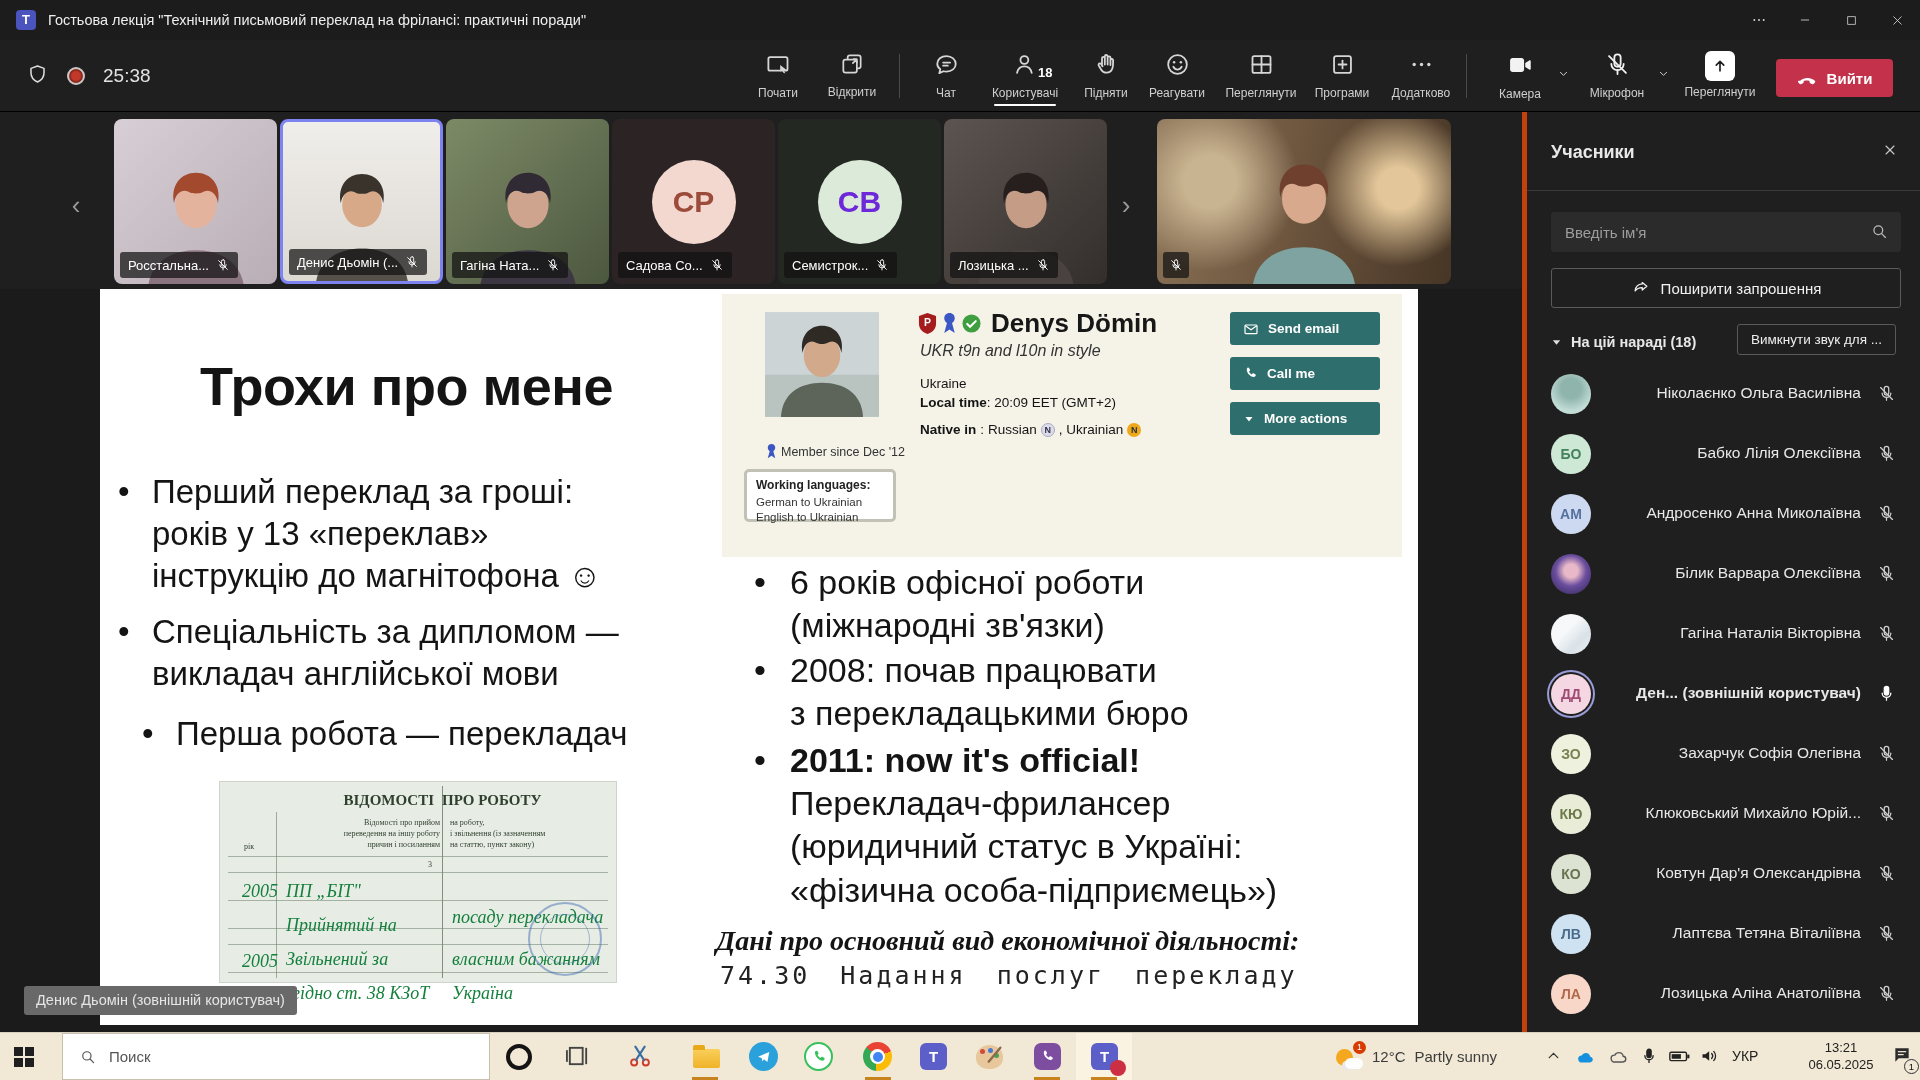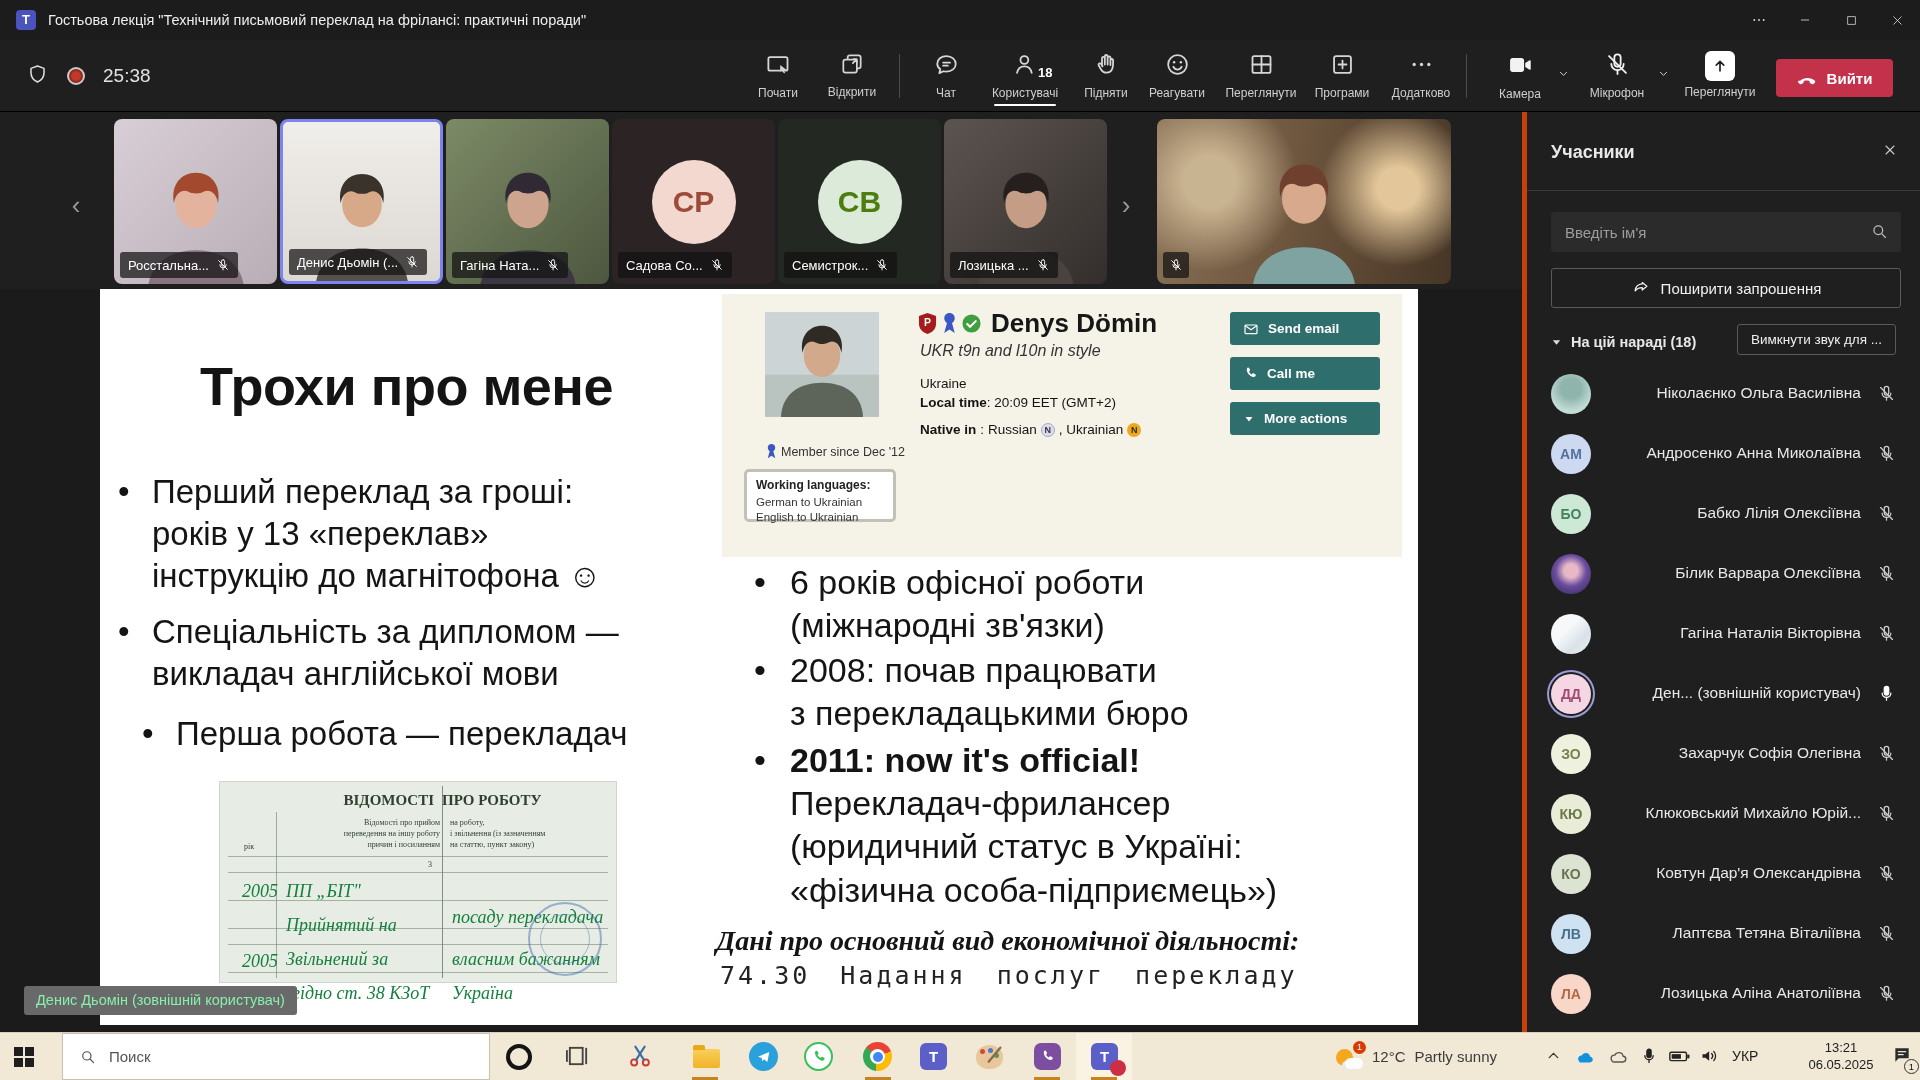--- a/index.html
+++ b/index.html
@@ -39,21 +39,21 @@
   .tile .person { position:absolute; bottom:-6px; left:50%; transform:translateX(-50%); height:86%; }
   .t1 { left:114px; background:linear-gradient(135deg,#d8ced6,#b9aeb6); }
   .t2 { left:280px; background:linear-gradient(180deg,#f0eeea,#dcd8d2); }
   .t3 { left:446px; background:linear-gradient(135deg,#7d8a66,#4c573f); }
   .t4 { left:612px; background:#2b2324; }
   .t5 { left:778px; background:#242823; }
   .t6 { left:944px; background:linear-gradient(135deg,#5c5450,#332e2c); }
   .t7 { left:1157px; width:294px; background:radial-gradient(circle at 18% 38%, #c9b491 0 10%, transparent 34%), radial-gradient(circle at 82% 42%, #e3c79a 0 8%, transparent 30%), linear-gradient(100deg,#8a7257,#6e563f 45%,#473626); }
   .init-big { position:absolute; left:50%; top:50%; transform:translate(-50%,-50%); width:84px; height:84px; border-radius:50%; font-size:30px; font-weight:bold; display:flex; align-items:center; justify-content:center; }
   .i-cp { background:#f3d8d0; color:#9c4a3a; }
-  .i-cv { background:#dcead9; color:#4d7c0f; }
+  .i-cv { background:#dcead9; color:#6d28d9; }
   .chip { position:absolute; left:6px; bottom:6px; max-width:calc(100% - 14px); height:26px; background:rgba(18,18,18,.72); border-radius:3px; color:#fff; font-size:13px; display:flex; align-items:center; gap:7px; padding:0 8px; white-space:nowrap; }
   .chip .nm { overflow:hidden; text-overflow:ellipsis; }
   .chip svg { flex:0 0 auto; }
 
   
   .slide { position:absolute; left:100px; top:289px; width:1318px; height:736px; background:#fff; color:#141414; }
   .s-title { position:absolute; left:100px; top:66px; font-size:54px; font-weight:600; letter-spacing:-.5px; }
   .s-bul { position:absolute; left:52px; font-size:33px; line-height:1.28; white-space:pre-line; }
   .s-bul::before { content:"•"; position:absolute; left:-34px; }
   .lb1 { top:182px; } .lb2 { top:322px; } .lb3 { top:424px; }
@@ -92,21 +92,21 @@
   .bk-sub.r { left:230px; }
   .bk-year { position:absolute; left:24px; font-size:8px; }
   .bk-num { position:absolute; left:208px; top:78px; font-size:8px; }
   .bk-vline { position:absolute; left:222px; top:4px; bottom:4px; width:1px; background:#7e917d; }
   .bk-vline2 { position:absolute; left:56px; top:30px; bottom:4px; width:1px; background:#9aab99; }
   .bk-line { position:absolute; left:8px; right:8px; height:1px; background:rgba(110,130,110,.55); }
   .hand { position:absolute; font-style:italic; color:#15803d; font-size:18px; line-height:1.9; white-space:pre-line; }
   .stamp { position:absolute; right:14px; bottom:6px; width:74px; height:74px; border:2px solid rgba(50,100,170,.45); border-radius:50%; }
   .stamp::after { content:""; position:absolute; inset:10px; border:1px solid rgba(50,100,170,.4); border-radius:50%; }
 
-  .tooltip { position:absolute; left:24px; top:986px; height:29px; background:#696969; border-radius:3px; color:#86efac; font-size:14.5px; line-height:29px; padding:0 12px; z-index:40; }
+  .tooltip { position:absolute; left:24px; top:986px; height:29px; background:#696969; border-radius:3px; color:#e5e5e5; font-size:14.5px; line-height:29px; padding:0 12px; z-index:40; }
 
   
   .panel { position:absolute; left:1522px; top:112px; width:398px; height:920px; background:#1f1f1f; border-left:5px solid #c2410c; color:#e8e8e8; }
   .pn-title { position:absolute; left:24px; top:30px; font-size:18px; font-weight:bold; }
   .pn-close { position:absolute; right:22px; top:30px; color:#ccc; cursor:pointer; }
   .pn-div { position:absolute; left:0; top:78px; width:100%; height:1px; background:#3a3a3a; }
   .pn-search { position:absolute; left:24px; top:100px; width:350px; height:40px; background:#2b2b2b; border-radius:3px; }
   .pn-search input { width:100%; height:100%; background:transparent; border:none; outline:none; color:#ddd; font-size:15px; padding:0 40px 0 14px; font-family:inherit; }
   .pn-search input::placeholder { color:#9d9d9d; }
   .pn-search .sic { position:absolute; right:12px; top:10px; color:#bbb; }
@@ -114,21 +114,21 @@
   .pn-sect { position:absolute; left:24px; top:222px; display:flex; align-items:center; gap:9px; font-size:14.5px; font-weight:bold; cursor:pointer; }
   .pn-muteall { position:absolute; right:24px; top:212px; border:1px solid #5a5a5a; border-radius:3px; padding:7px 13px; font-size:13.5px; color:#eee; cursor:pointer; }
   .pn-list { position:absolute; left:0; top:252px; width:100%; }
   .p-row { position:relative; height:60px; cursor:pointer; }
   .p-avatar { position:absolute; left:24px; top:10px; width:40px; height:40px; border-radius:50%; display:flex; align-items:center; justify-content:center; font-size:14px; font-weight:bold; overflow:hidden; }
   .p-avatar.ring { box-shadow:0 0 0 2px #1f1f1f, 0 0 0 4px #9a9cd8; }
   .av-teal { background:radial-gradient(circle at 50% 36%, #8fb4ac 0 30%, #c2ddd6 70%); }
   .av-purple { background:radial-gradient(circle at 50% 42%, #e8b8c8 0 22%, #6a4e9e 50%, #2e2250); }
   .av-white { background:linear-gradient(135deg,#f6f8fa 40%, #d9e2e8 70%, #eef2f5); }
   .p-nm { position:absolute; left:84px; top:20px; width:250px; font-size:15.5px; white-space:nowrap; overflow:hidden; text-overflow:ellipsis;text-align:right; }
-  .p-nm.bold { font-weight:normal; }
+  .p-nm.bold { font-weight:bold; }
   .p-mic { position:absolute; right:24px; top:20px; color:#cfcfcf; }
 
   
   .taskbar { position:absolute; left:0; top:1032px; width:1920px; height:48px; background:#f1e8d5; border-top:1px solid #d8cfc0; }
   .tk-start { position:absolute; left:14px; top:14px; width:20px; height:20px; display:grid; grid-template-columns:9px 9px; grid-gap:2px; cursor:pointer; }
   .tk-start i { background:#1f1f1f; height:9px; }
   .tk-search { position:absolute; left:62px; top:0; width:428px; height:47px; background:#fff; border:1px solid #c9c0ae; display:flex; align-items:center; gap:12px; padding-left:16px; }
   .tk-search input { border:none; outline:none; font-size:15px; color:#444; width:330px; font-family:inherit; background:transparent; }
   .tk-search input::placeholder { color:#555; }
   .tk-ico { position:absolute; top:9px; width:30px; height:30px; cursor:pointer; }
@@ -574,35 +574,35 @@
             <span></span>
           </span>
           <span class="p-nm">Ніколаєнко Ольга Василівна</span>
           <span class="p-mic"><svg class="ic" width="19" height="19" viewBox="0 0 24 24">
               <use href="#s-micoff"></use>
             </svg></span>
 
         </div>
 
         <div class="p-row">
+          <span class="p-avatar" style="background: rgb(205, 233, 214); color: rgb(68, 129, 92);">
+            <span>БО</span>
+          </span>
+          <span class="p-nm">Бабко Лілія Олексіївна</span>
+          <span class="p-mic"><svg class="ic" width="19" height="19" viewBox="0 0 24 24">
+              <use href="#s-micoff"></use>
+            </svg></span>
+
+        </div>
+
+        <div class="p-row">
           <span class="p-avatar" style="background: rgb(204, 217, 240); color: rgb(84, 113, 158);">
             <span>АМ</span>
           </span>
           <span class="p-nm">Андросенко Анна Миколаївна</span>
-          <span class="p-mic"><svg class="ic" width="19" height="19" viewBox="0 0 24 24">
-              <use href="#s-micoff"></use>
-            </svg></span>
-
-        </div>
-
-        <div class="p-row">
-          <span class="p-avatar" style="background: rgb(205, 233, 214); color: rgb(68, 129, 92);">
-            <span>БО</span>
-          </span>
-          <span class="p-nm">Бабко Лілія Олексіївна</span>
           <span class="p-mic"><svg class="ic" width="19" height="19" viewBox="0 0 24 24">
               <use href="#s-micoff"></use>
             </svg></span>
 
         </div>
 
         <div class="p-row">
           <span class="p-avatar av-purple">
             <span></span>
           </span>

